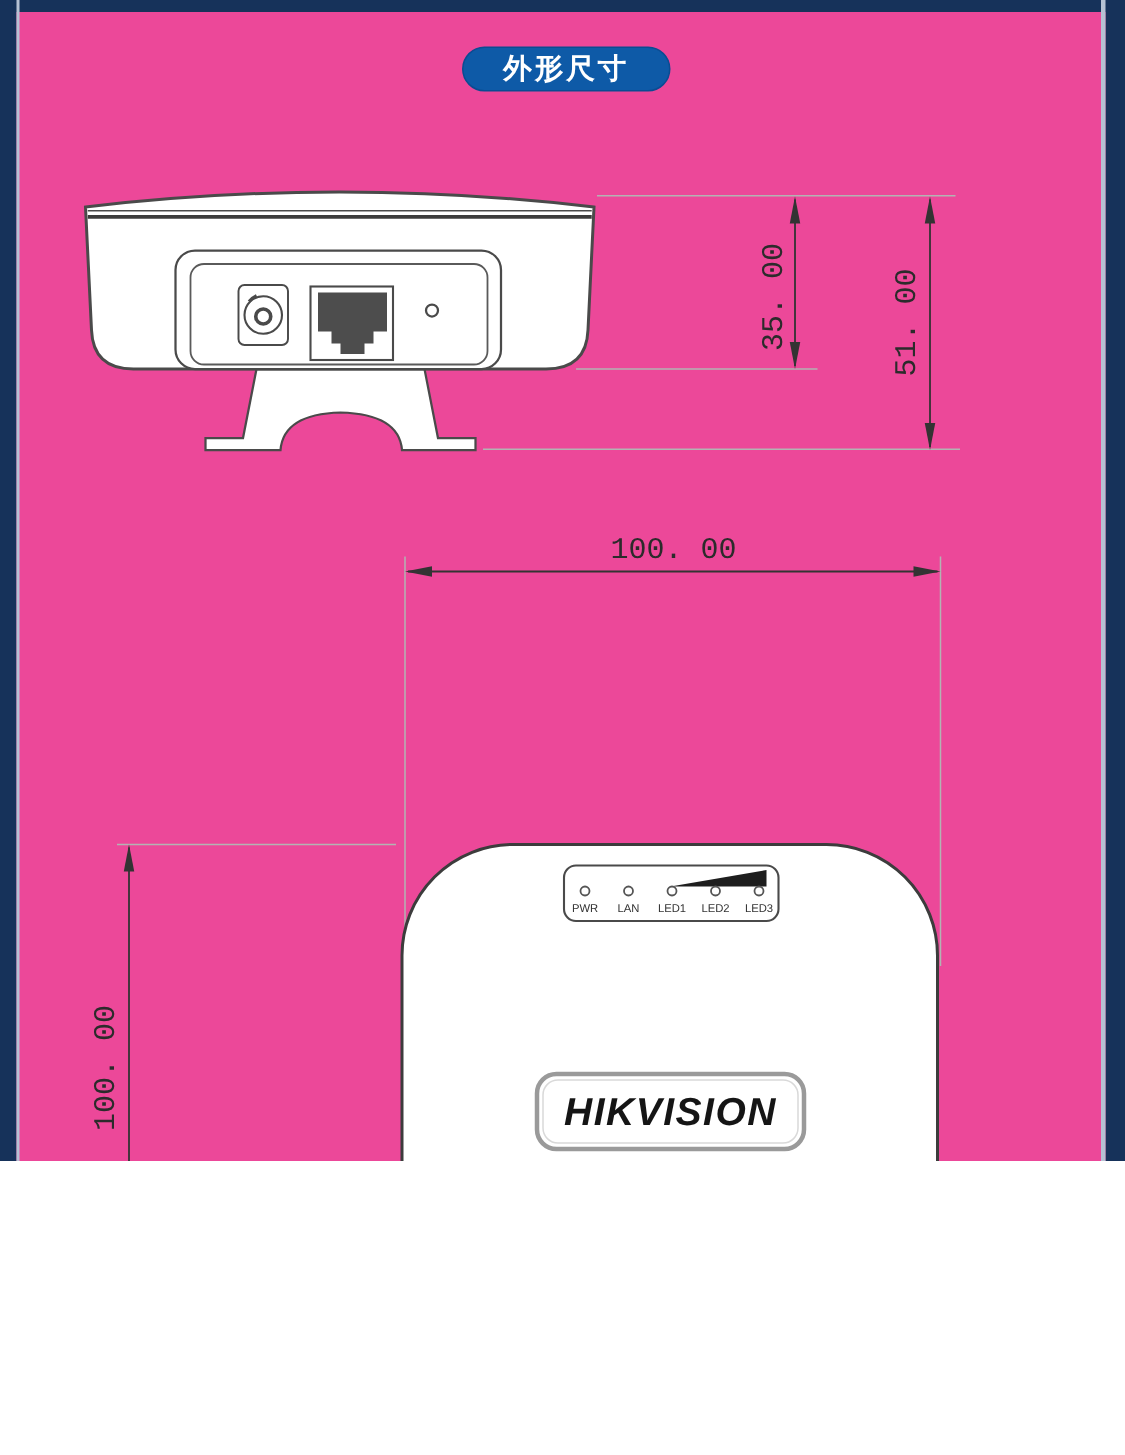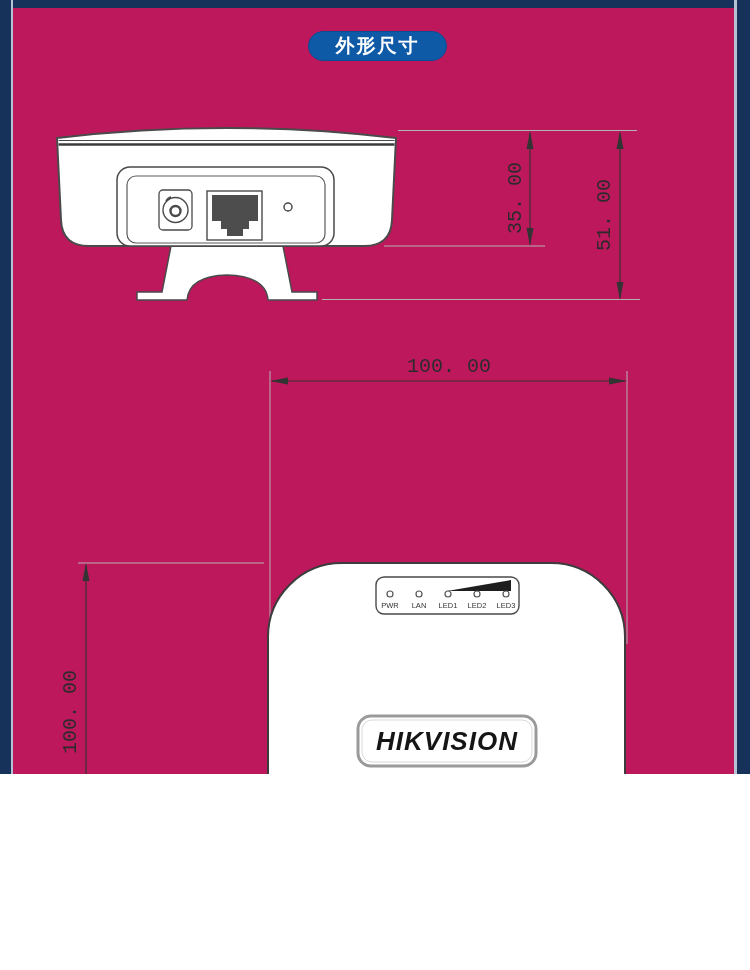--- a/index.html
+++ b/index.html
@@ -1,17 +1,17 @@
 <!DOCTYPE html>
 <html><head>
 <meta charset="utf-8">
 <style>
   html,body{margin:0;padding:0;background:#ffffff;}
   #page{
-    position:relative;width:750px;height:774px;background:#be185d;
+    position:relative;width:750px;height:774px;background:#ec4899;
     overflow:hidden;font-family:"Liberation Sans",sans-serif;
   }
   
   .frame{position:absolute;background:#16325a;}
   .frame-top{left:0;top:0;width:750px;height:8px;}
   .frame-bottom{left:0;top:963px;width:750px;height:7px;}
   .frame-left{left:0;top:0;width:11px;height:970px;}
   .frame-right{left:737px;top:0;width:13px;height:970px;}
   .frame-edge{position:absolute;background:#b5c2d4;}
   .edge-left{left:11px;top:0;width:2px;height:970px;}

